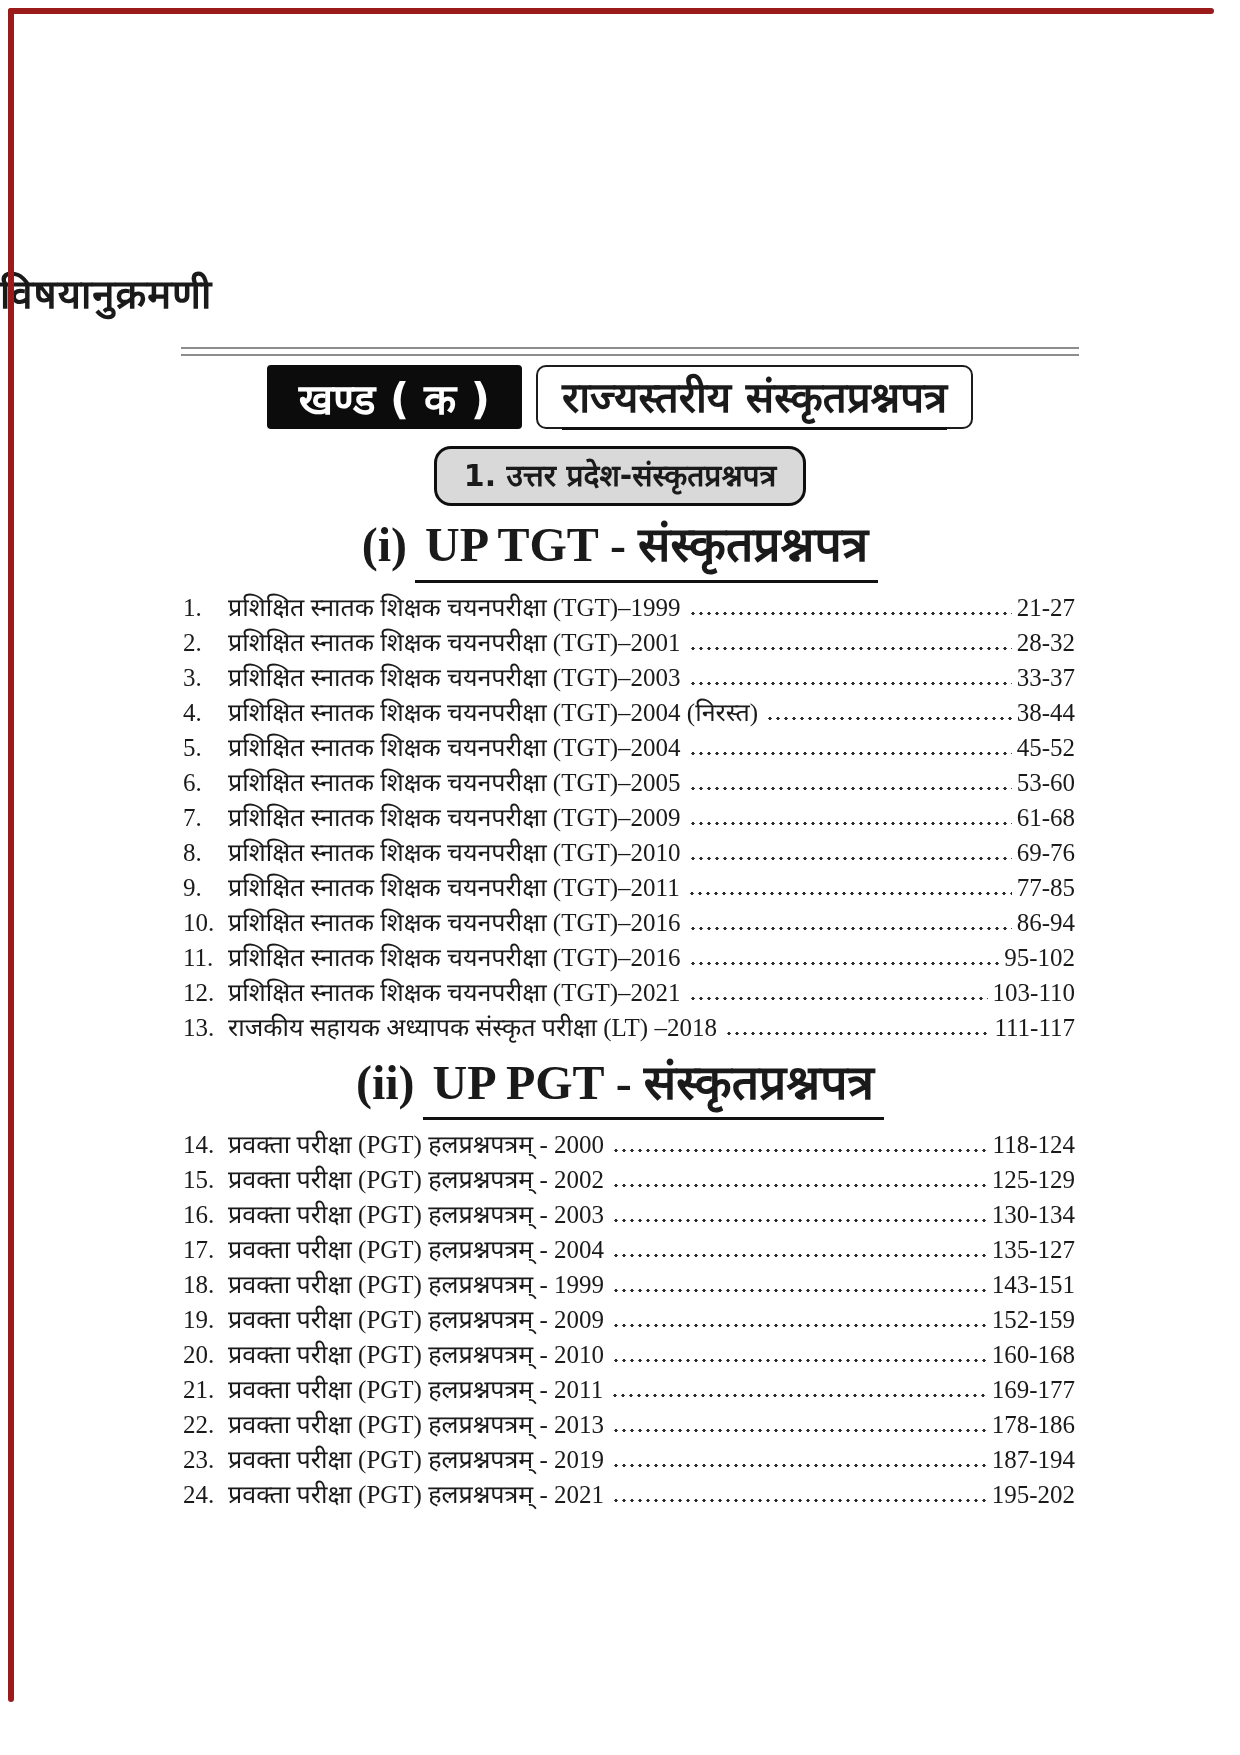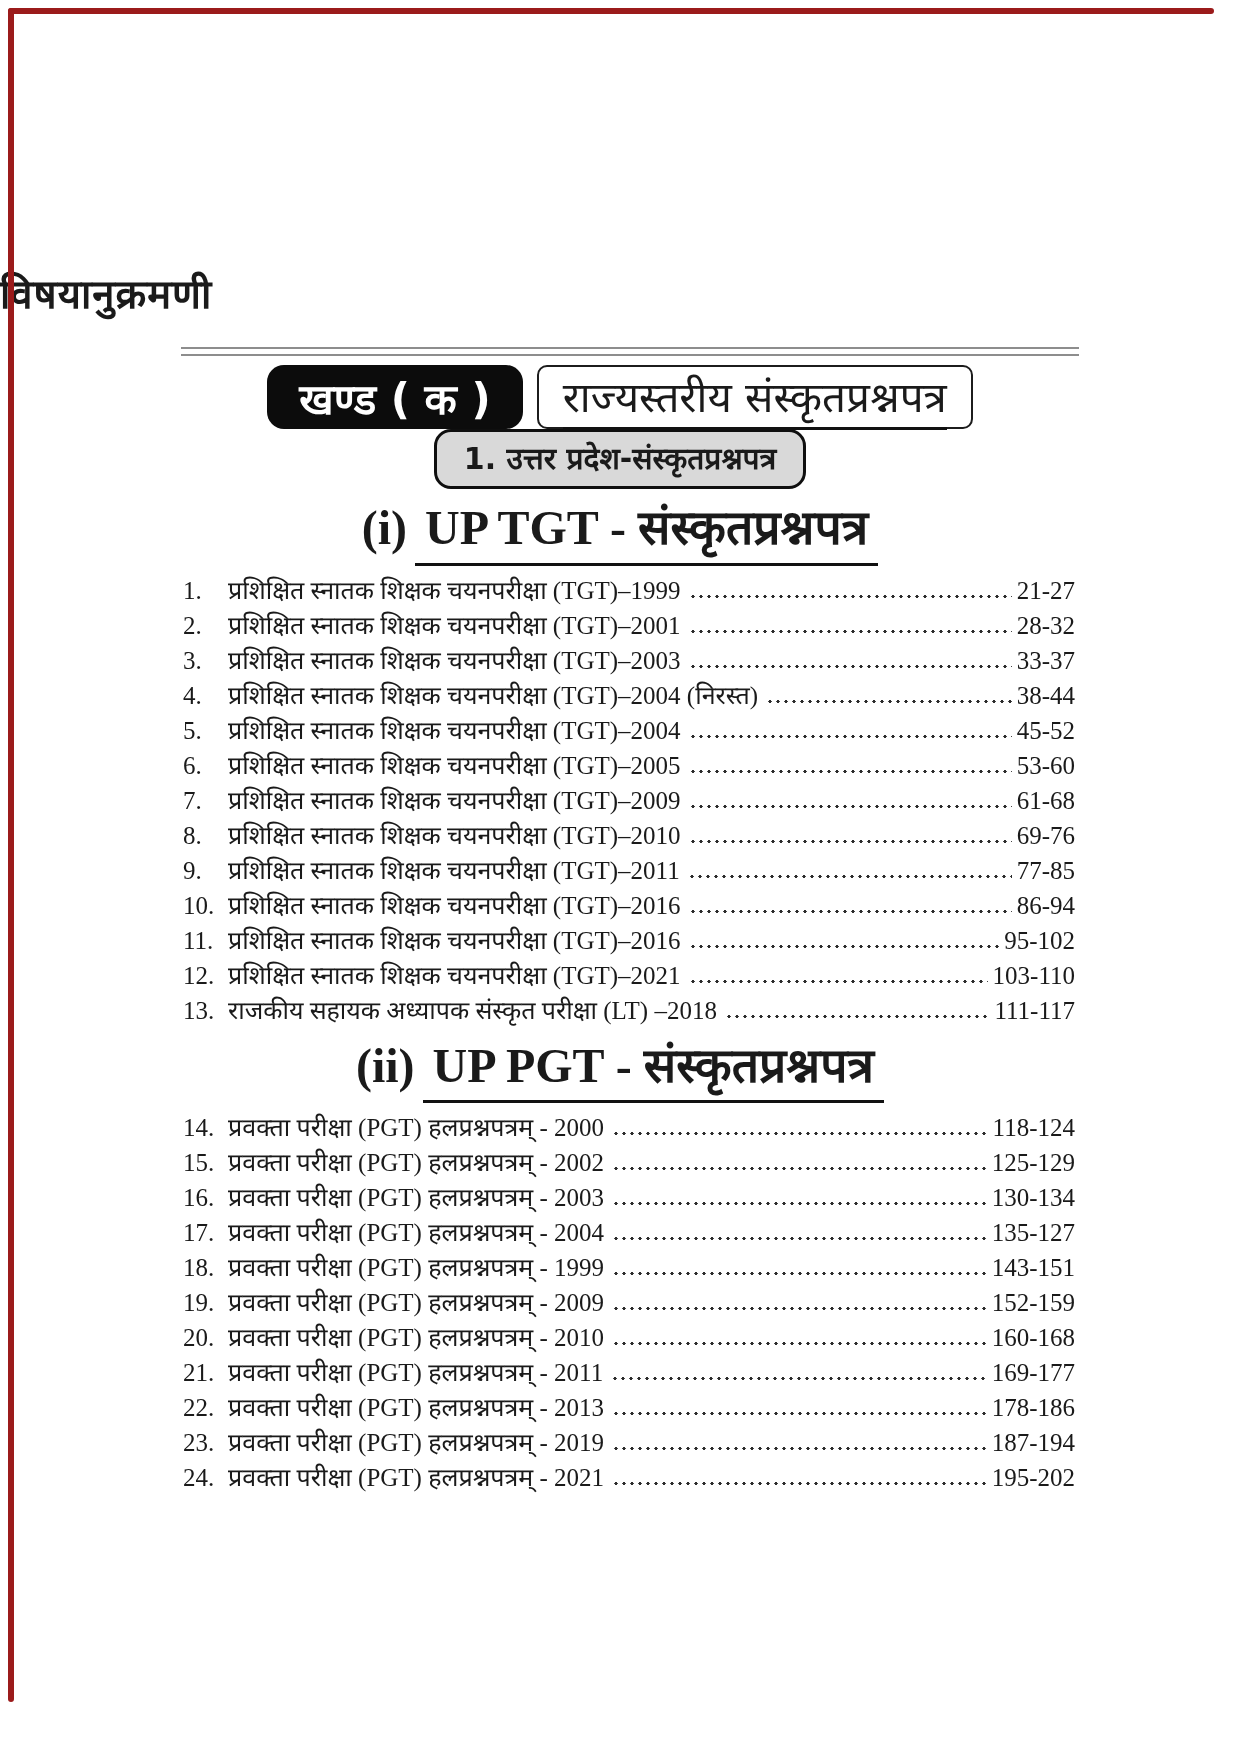--- a/index.html
+++ b/index.html
@@ -16,33 +16,33 @@
   .page-title {
     padding-top:268px; text-align:left;
     font-size:40px; font-weight:700; letter-spacing:1px; line-height:1.3;
   }
   .double-rule {
     width:898px; margin:27px 0 0 181px; height:9px;
     border-top:2px solid #8d8d8d; border-bottom:2px solid #8d8d8d;
   }
   .badge-row { display:flex; justify-content:center; align-items:stretch; gap:14px; margin-top:9px; height:64px; }
   .section-badge {
-    background:#0c0c0c; color:#ffffff; border-radius:17px;
+    background:#0c0c0c; color:#ffffff; border-radius:4px;
     display:flex; align-items:center; padding:0 32px;
     font-size:42px; font-weight:700; white-space:nowrap;
   }
   .section-title-box {
     border:2px solid #1c1c1c; border-radius:10px; background:#fff;
     display:flex; align-items:center; padding:2px 24px 0; white-space:nowrap;
   }
   .section-title-box .ul-text {
-    font-size:42px; font-weight:400; border-bottom:3px solid #111; padding-bottom:3px;
+    font-size:42px; font-weight:700; border-bottom:3px solid #111; padding-bottom:3px;
   }
   .chapter-box {
-    width:fit-content; margin:0 auto 0; background:#d9d9d9;
+    width:fit-content; margin:17px auto 0; background:#d9d9d9;
     border:3px solid #0f0f0f; border-radius:17px;
     padding:5px 27px 8px; font-size:30px; font-weight:700; white-space:nowrap;
   }
   .sec-heading {
     text-align:center; margin-top:10px;
     font-family:"Liberation Serif","DejaVu Serif",serif;
     font-size:48px; font-weight:700; line-height:1.2; white-space:nowrap;
   }
   .sec-heading .hd-prefix { margin-right:8px; }
   .sec-heading .hd-main { display:inline-block; border-bottom:3px solid #111; padding:0 10px 6px; }

